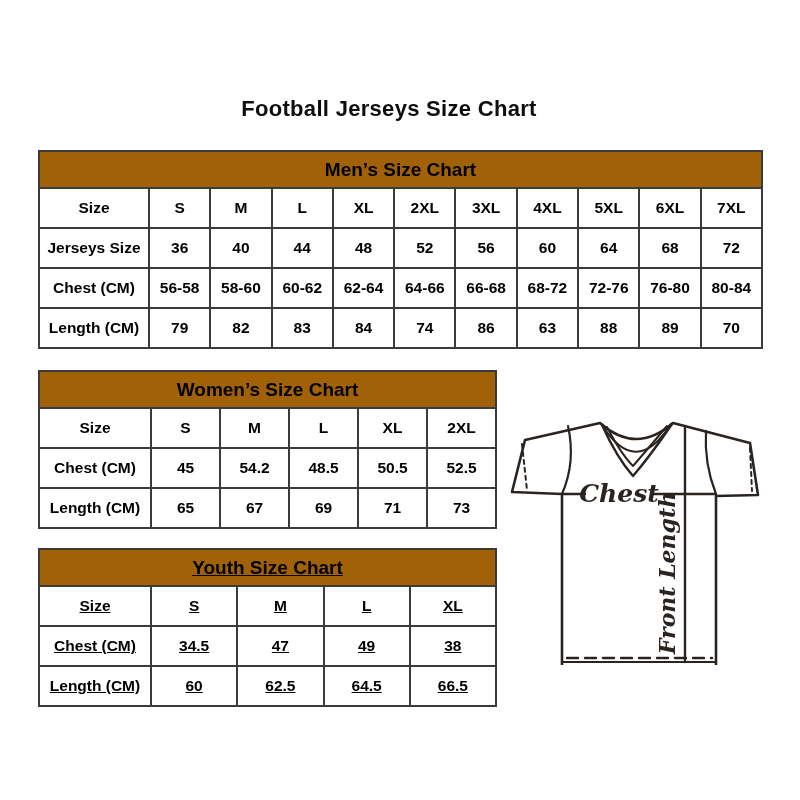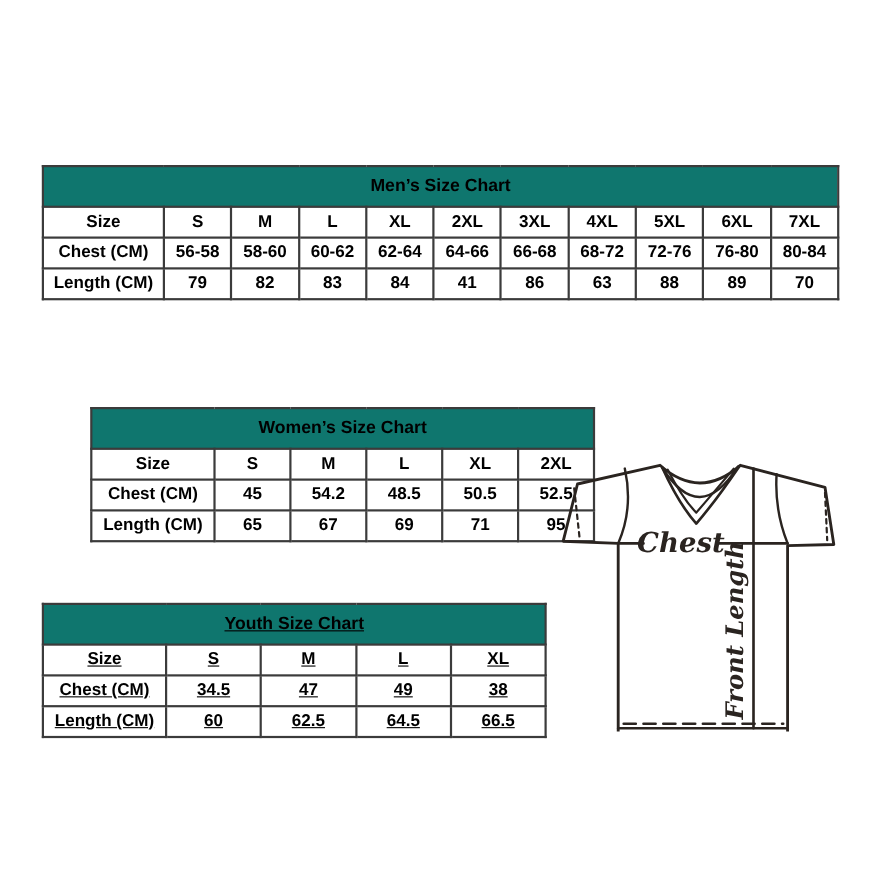--- a/index.html
+++ b/index.html
@@ -12,40 +12,41 @@
     font-size:22px;font-weight:bold;color:#0d0d0d;letter-spacing:.3px;
   }
   table.sz{
     position:absolute;border-collapse:collapse;table-layout:fixed;background:#fff;
   }
   table.sz th,table.sz td{
     border:2px solid #3b3b3b;font-weight:bold;color:#000;
     text-align:center;vertical-align:middle;padding:0;
     font-size:15.5px;overflow:hidden;white-space:nowrap;
   }
-  table.sz th.tbl-title{background:#0f766e;font-size:16px;}
+  table.sz th.tbl-title{background:#a16207;font-size:19px;}
   table.sz thead tr{height:37px;}
-  table.sz tbody tr{height:28px;}
+  table.sz tbody tr{height:40px;}
   #mens{left:38px;top:150px;width:725px;}
-  #womens{left:38px;top:370px;width:459px;margin-left:44px;}
+  #womens{left:38px;top:370px;width:459px;}
   #youth{left:38px;top:548px;width:459px;text-decoration:underline;}
   #mens col.col-label{width:110px;}
   #womens col.col-label{width:112px;}
   #youth col.col-label{width:112px;}
   .jersey{position:absolute;left:505px;top:410px;width:255px;height:255px;}
   .jersey text{
     font-family:"DejaVu Serif","Liberation Serif",serif;
     font-style:italic;font-weight:bold;fill:#2a2420;
   }
 </style>
 </head>
 <body>
 
 <div class="canvas">
 
+  <div class="page-title">Football Jerseys Size Chart</div>
 
   <table class="sz" id="mens">
       <colgroup>
         <col class="col-label">
         <col>
         <col>
         <col>
         <col>
         <col>
         <col>
@@ -67,39 +68,52 @@
           <td>L</td>
           <td>XL</td>
           <td>2XL</td>
           <td>3XL</td>
           <td>4XL</td>
           <td>5XL</td>
           <td>6XL</td>
           <td>7XL</td>
         </tr>
         <tr>
+          <th>Jerseys Size</th>
+          <td>36</td>
+          <td>40</td>
+          <td>44</td>
+          <td>48</td>
+          <td>52</td>
+          <td>56</td>
+          <td>60</td>
+          <td>64</td>
+          <td>68</td>
+          <td>72</td>
+        </tr>
+        <tr>
           <th>Chest (CM)</th>
           <td>56-58</td>
           <td>58-60</td>
           <td>60-62</td>
           <td>62-64</td>
           <td>64-66</td>
           <td>66-68</td>
           <td>68-72</td>
           <td>72-76</td>
           <td>76-80</td>
           <td>80-84</td>
         </tr>
         <tr>
           <th>Length (CM)</th>
           <td>79</td>
           <td>82</td>
           <td>83</td>
           <td>84</td>
-          <td>41</td>
+          <td>74</td>
           <td>86</td>
           <td>63</td>
           <td>88</td>
           <td>89</td>
           <td>70</td>
         </tr>
       </tbody>
     </table>
   <table class="sz" id="womens">
       <colgroup>
@@ -131,21 +145,21 @@
           <td>48.5</td>
           <td>50.5</td>
           <td>52.5</td>
         </tr>
         <tr>
           <th>Length (CM)</th>
           <td>65</td>
           <td>67</td>
           <td>69</td>
           <td>71</td>
-          <td>95</td>
+          <td>73</td>
         </tr>
       </tbody>
     </table>
   <table class="sz" id="youth">
       <colgroup>
         <col class="col-label">
         <col>
         <col>
         <col>
         <col>

